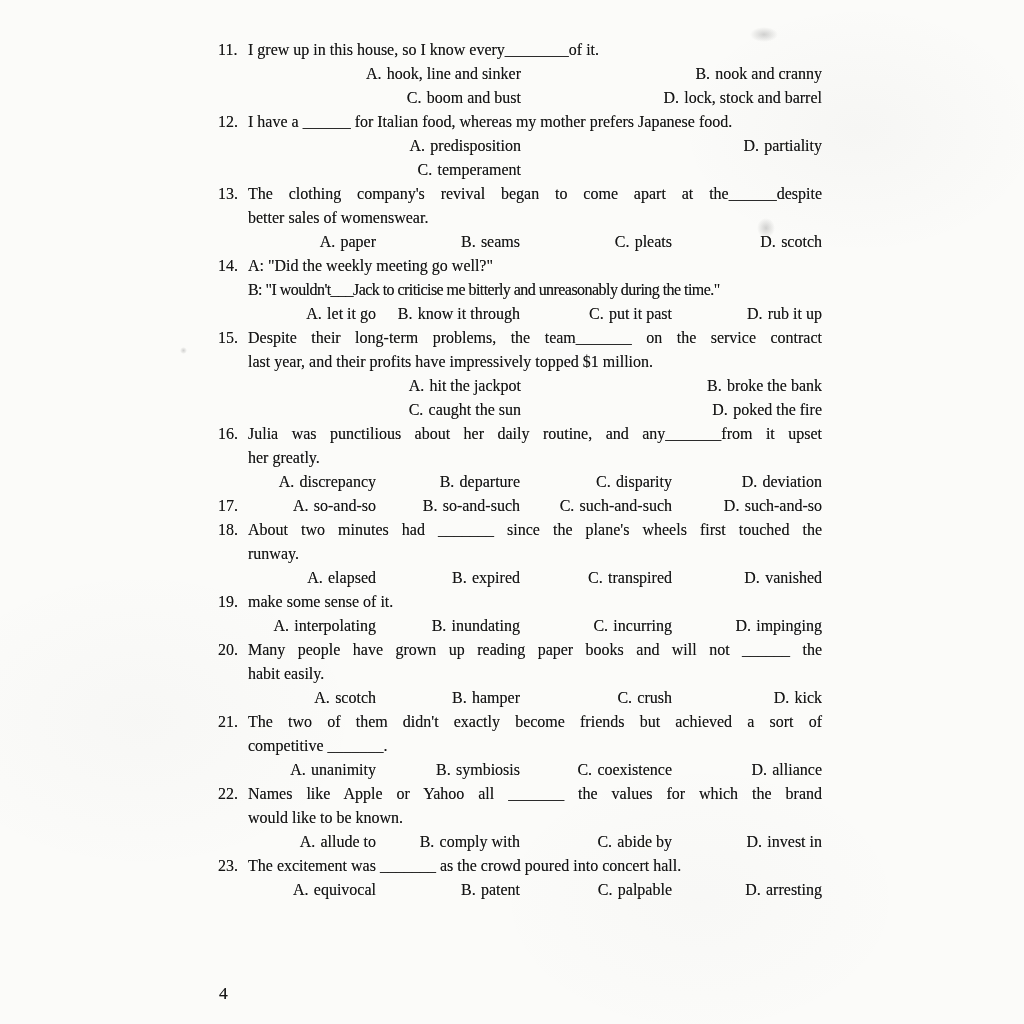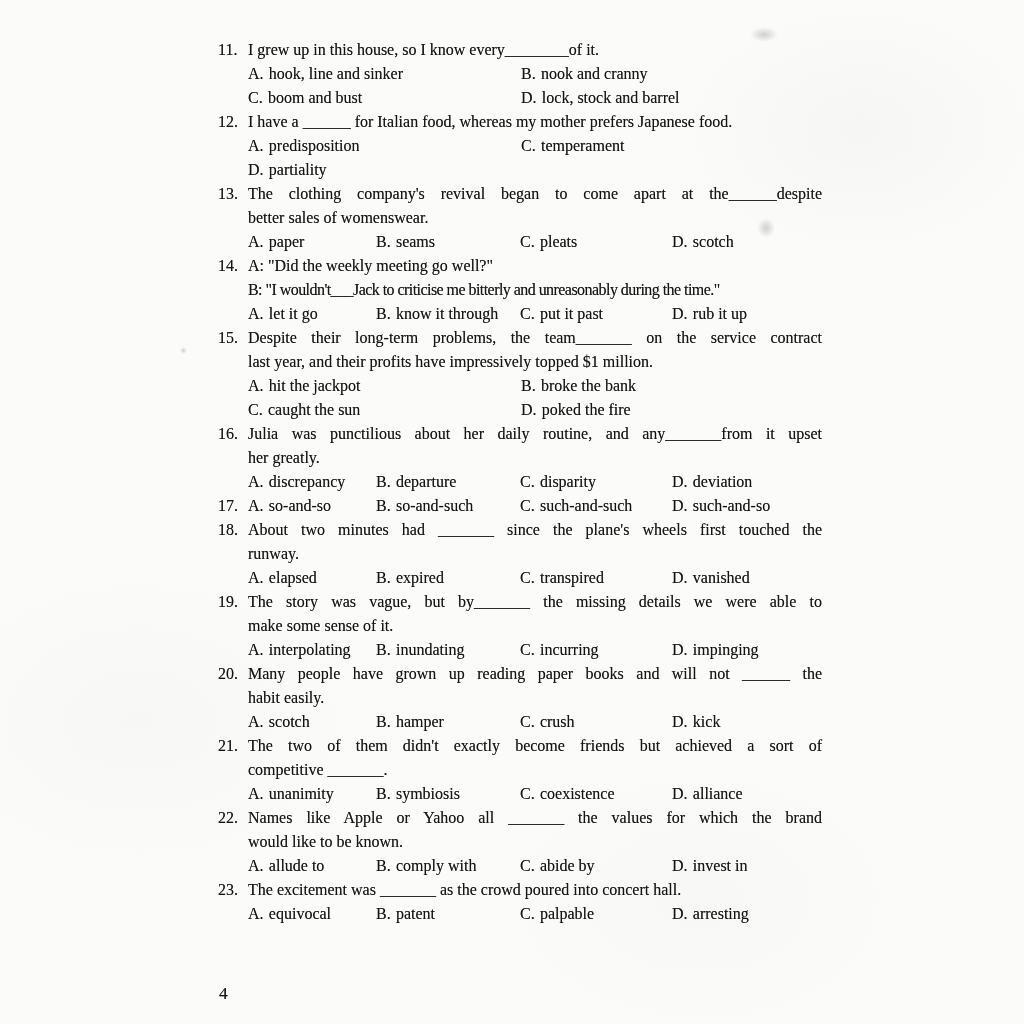--- a/index.html
+++ b/index.html
@@ -30,21 +30,21 @@
   }
   .question { position: relative; padding-left: 30px; }
   .q-num { position: absolute; left: 0; top: 0; }
   .q-line-text { text-align: justify; }
   .q-par .q-line-text:not(:last-child) { text-align-last: justify; }
   
   .question:nth-of-type(4) .q-par:nth-of-type(2) .q-line-text {
     white-space: nowrap;
     letter-spacing: -0.55px;
   }
-  .options { display: grid; }
+  .options { display: grid; text-align: right; }
   .options.row4 { grid-template-columns: 128px 144px 152px auto; }
   .options.grid2 { grid-template-columns: 273px auto; }
   .opt { white-space: nowrap; }
   .opt-label { margin-right: 0.33em; }
   .page-number {
     position: absolute;
     left: 219px; top: 983px;
     font-size: 17.5px;
   }
   .artifact {
@@ -82,22 +82,22 @@
 
   <div class="question">
     <span class="q-num">12.</span>
     <div class="q-text">
           <div class="q-par">
             <div class="q-line-text">I have a ______ for Italian food, whereas my mother prefers Japanese food.</div>
           </div>
         </div>
     <div class="options grid2">
           <div class="opt"><span class="opt-label">A.</span><span class="opt-text">predisposition</span></div>
+          <div class="opt"><span class="opt-label">D.</span><span class="opt-text">partiality</span></div>
           <div class="opt"><span class="opt-label">C.</span><span class="opt-text">temperament</span></div>
-          <div class="opt"><span class="opt-label">D.</span><span class="opt-text">partiality</span></div>
         </div>
   </div>
 
   <div class="question">
     <span class="q-num">13.</span>
     <div class="q-text">
           <div class="q-par">
             <div class="q-line-text">The clothing company's revival began to come apart at the______despite</div>
             <div class="q-line-text">better sales of womenswear.</div>
           </div>
@@ -183,21 +183,20 @@
           <div class="opt"><span class="opt-label">B.</span><span class="opt-text">expired</span></div>
           <div class="opt"><span class="opt-label">C.</span><span class="opt-text">transpired</span></div>
           <div class="opt"><span class="opt-label">D.</span><span class="opt-text">vanished</span></div>
         </div>
   </div>
 
   <div class="question">
     <span class="q-num">19.</span>
     <div class="q-text">
           <div class="q-par">
-            <div class="q-line-text">The story was vague, but by_______ the missing details we were able to</div>
             <div class="q-line-text">make some sense of it.</div>
           </div>
         </div>
     <div class="options row4">
           <div class="opt"><span class="opt-label">A.</span><span class="opt-text">interpolating</span></div>
           <div class="opt"><span class="opt-label">B.</span><span class="opt-text">inundating</span></div>
           <div class="opt"><span class="opt-label">C.</span><span class="opt-text">incurring</span></div>
           <div class="opt"><span class="opt-label">D.</span><span class="opt-text">impinging</span></div>
         </div>
   </div>

